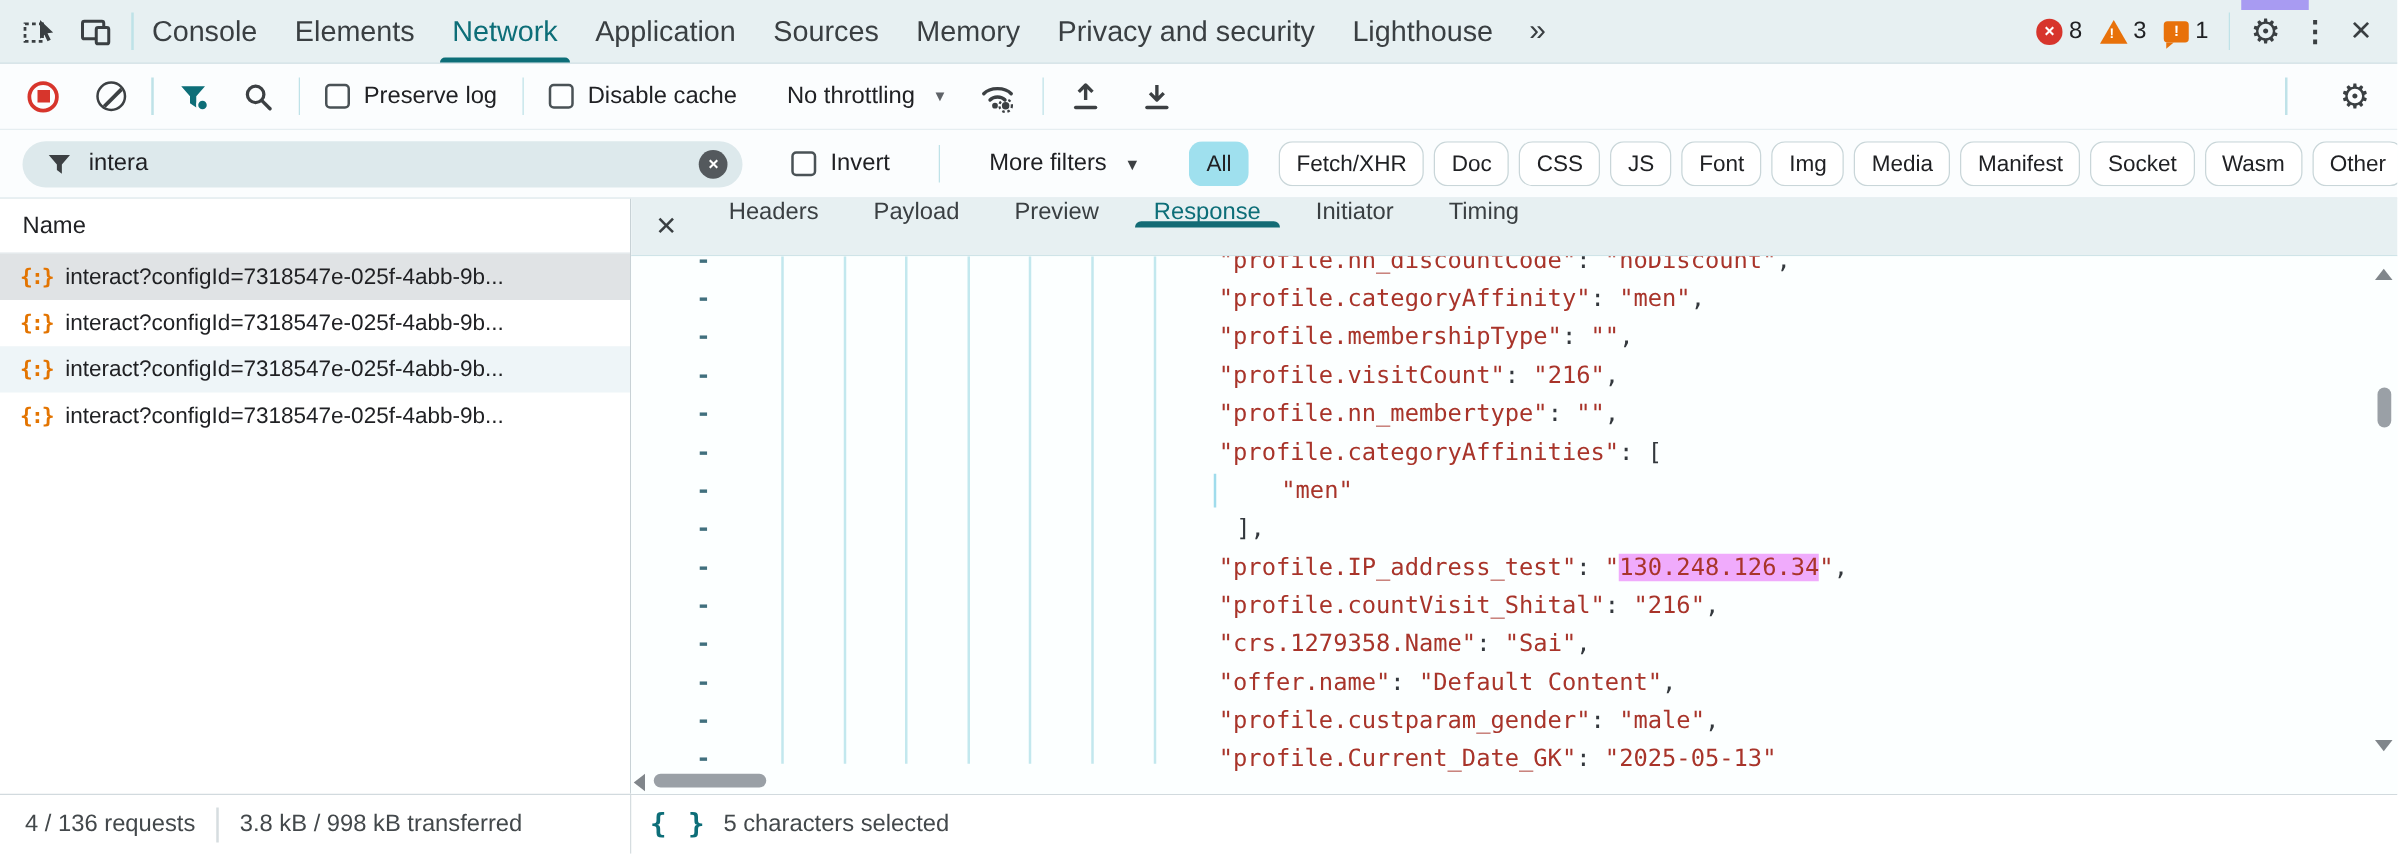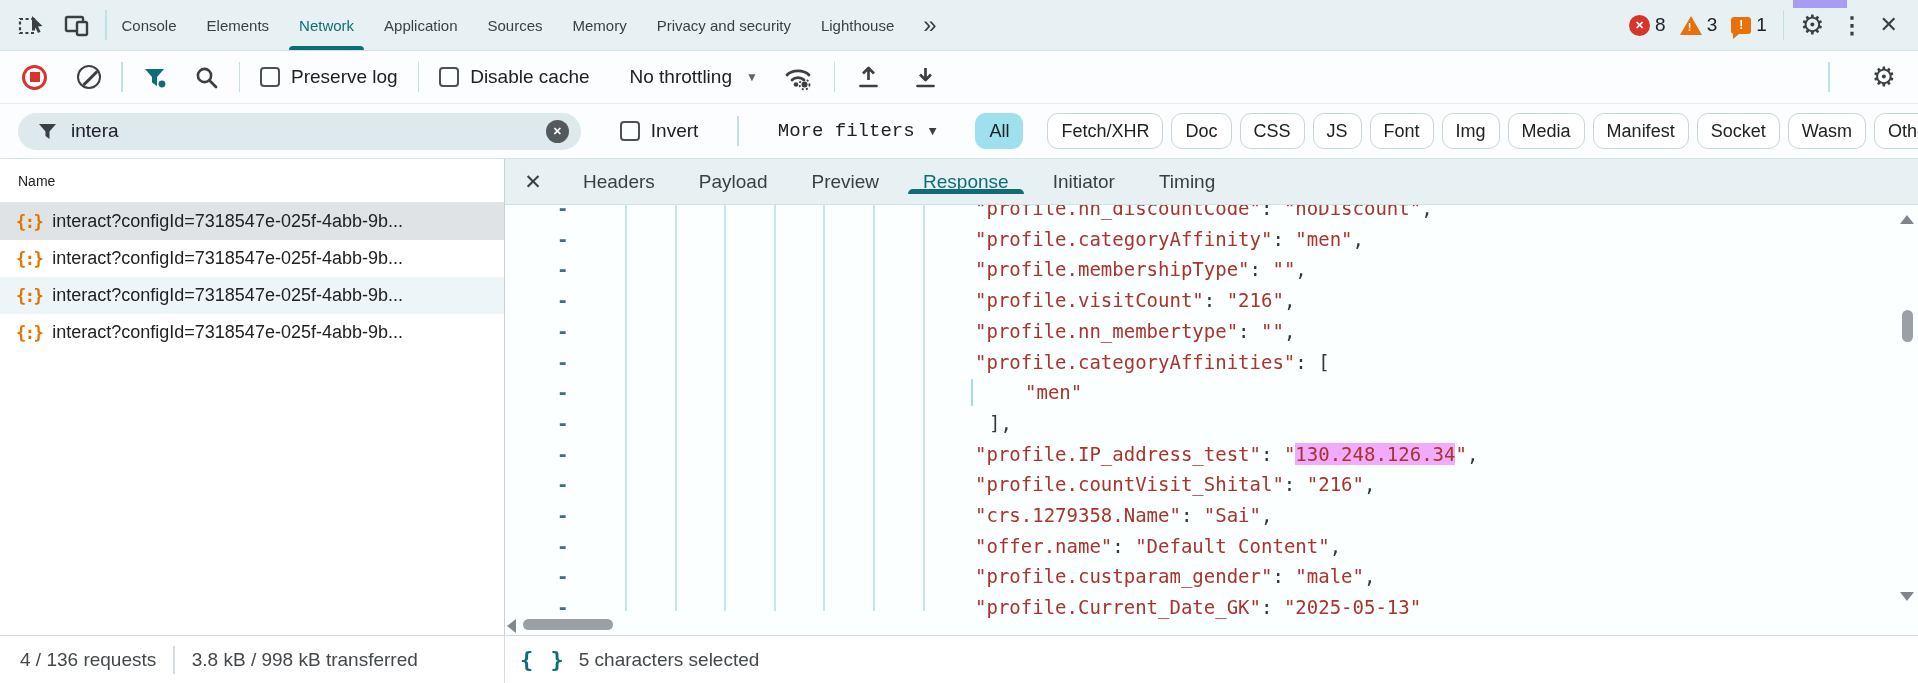--- a/index.html
+++ b/index.html
@@ -7,21 +7,21 @@
     font-family:"Liberation Sans", sans-serif; }
   .devtools { position:relative; width:1918px; height:683px; display:flex; flex-direction:column; background:#fff; }
 
   
   .tabbar { height:51px; flex:0 0 auto; background:#e7f0f2; border-bottom:1px solid #d2e1e5;
     display:flex; align-items:stretch; position:relative; }
   .tabbar-icons { display:flex; align-items:center; gap:18px; padding:0 14px 0 18px; }
   .icon-btn { display:flex; align-items:center; justify-content:center; }
   .vsep { width:1.5px; height:30px; background:#bfe2e8; align-self:center; }
   .tabs { display:flex; align-items:stretch; }
-  .tab { display:flex; align-items:center; padding:12px 15px; font-size:15px; color:#3a3f42; position:relative; white-space:nowrap; }
+  .tab { display:flex; align-items:center; padding:12px 15px; font-size:23px; color:#3a3f42; position:relative; white-space:nowrap; }
   .tab.active { color:#0d6e78; }
   .tab.active::after { content:""; position:absolute; left:5px; right:5px; bottom:0; height:4px; background:#0d6e78; border-radius:4px 4px 0 0; }
   .more-tabs { display:flex; align-items:center; font-size:24px; color:#3a3f42; padding:0 14px; letter-spacing:-2px; }
   .tabbar-right { margin-left:auto; display:flex; align-items:center; gap:16px; padding-right:20px; }
   .badge-group { display:flex; align-items:center; gap:14px; font-size:19px; color:#202124; }
   .badge { display:flex; align-items:center; gap:5px; }
   .err-circle { width:21px; height:21px; border-radius:50%; background:#d7352c; color:#fff; font-size:11px; font-weight:bold;
     display:flex; align-items:center; justify-content:center; }
   .warn-tri { position:relative; width:0; height:0; border-left:11px solid transparent; border-right:11px solid transparent;
     border-bottom:19px solid #e8710a; }
@@ -54,33 +54,33 @@
   .filterbar { height:55px; flex:0 0 auto; background:#fbfdfe; border-bottom:1px solid #d6e3e7;
     display:flex; align-items:center;gap:13px; }
   .filter-pill { margin-left:18px; width:580px; height:37px; border-radius:19px; background:#dde9ec;
     display:flex; align-items:center; padding:0 12px 0 20px; gap:14px; }
   .filter-pill input { flex:1; border:none; outline:none; background:transparent; font-size:19px; color:#202124;
     font-family:"Liberation Sans",sans-serif; }
   .pill-clear { width:23px; height:23px; border-radius:50%; background:#54595d; color:#fff; font-size:11px; font-weight:bold;
     display:flex; align-items:center; justify-content:center; flex:0 0 auto; }
   .filterbar .check-group { margin-left:26px; }
   .filterbar .vsep { margin:0 26px; }
-  .more-filters { display:flex; align-items:center; gap:14px; font-size:19px; color:#202124; white-space:nowrap;font-family:Liberation Mono, monospace; }
+  .more-filters { display:flex; align-items:center; gap:14px; font-size:19px; color:#202124; white-space:nowrap; }
   .more-filters .caret { font-size:13px; color:#3c4043; }
   .chips { display:flex; align-items:center; gap:8px; margin-left:26px; overflow:hidden; }
   .chip { height:36px; display:flex; align-items:center; padding:0 13px; border:1.5px solid #c9d6d9; border-radius:11px;
     background:#fff; font-size:18px; color:#202124; white-space:nowrap; }
   .chip.active { background:#9fe0ee; border-color:transparent; }
   .chip-sep { width:1.5px; height:30px; background:#c3dde2; margin:0 4px; }
 
   
   .main { flex:1; display:flex; min-height:0; }
   .left-panel { width:505px; flex:0 0 auto; border-right:1px solid #c8d2d6; background:#fff; display:flex; flex-direction:column; }
   .grid-header { height:44px; flex:0 0 auto; border-bottom:1px solid #dfe6e9; display:flex; align-items:center;
-    padding-left:18px; font-size:14px; color:#202124; }
+    padding-left:18px; font-size:19px; color:#202124; }
   .request-row { height:37px; display:flex; align-items:center; padding-left:16px; gap:10px;
     font-size:18px; color:#202124; white-space:nowrap; overflow:hidden; }
   .request-row.striped { background:#eef5f8; }
   .request-row.selected { background:#e0e3e5; }
   .json-badge { color:#e37400; font-family:"DejaVu Sans Mono","Liberation Mono",monospace; font-weight:bold;
     font-size:17px; letter-spacing:-1.5px; flex:0 0 auto; }
 
   .right-panel { flex:1; min-width:0; display:flex; flex-direction:column; background:#fcffff; position:relative; }
   .detail-tabs { height:46px; flex:0 0 auto; background:#e7f0f2; border-bottom:1px solid #cfe4e8; display:flex; align-items:stretch; }
   .detail-close { width:56px; display:flex; align-items:center; justify-content:center; font-size:21px; color:#3a3f42; }
@@ -342,21 +342,21 @@
           <div class="request-row">
             <span class="json-badge">{:}</span>
             <span class="req-label">interact?configId=7318547e-025f-4abb-9b...</span>
           </div>
         </div>
     </div>
 
     <div class="right-panel">
       <div class="detail-tabs">
         <span class="detail-close">✕</span>
-        <div style="display:flex;align-items:center;" id="detail-tabs">
+        <div style="display:flex;align-items:flex-start;" id="detail-tabs">
             <div class="dtab">
               <span class="dtab-label">Headers</span>
             </div>
             <div class="dtab">
               <span class="dtab-label">Payload</span>
             </div>
             <div class="dtab">
               <span class="dtab-label">Preview</span>
             </div>
             <div class="dtab active">

